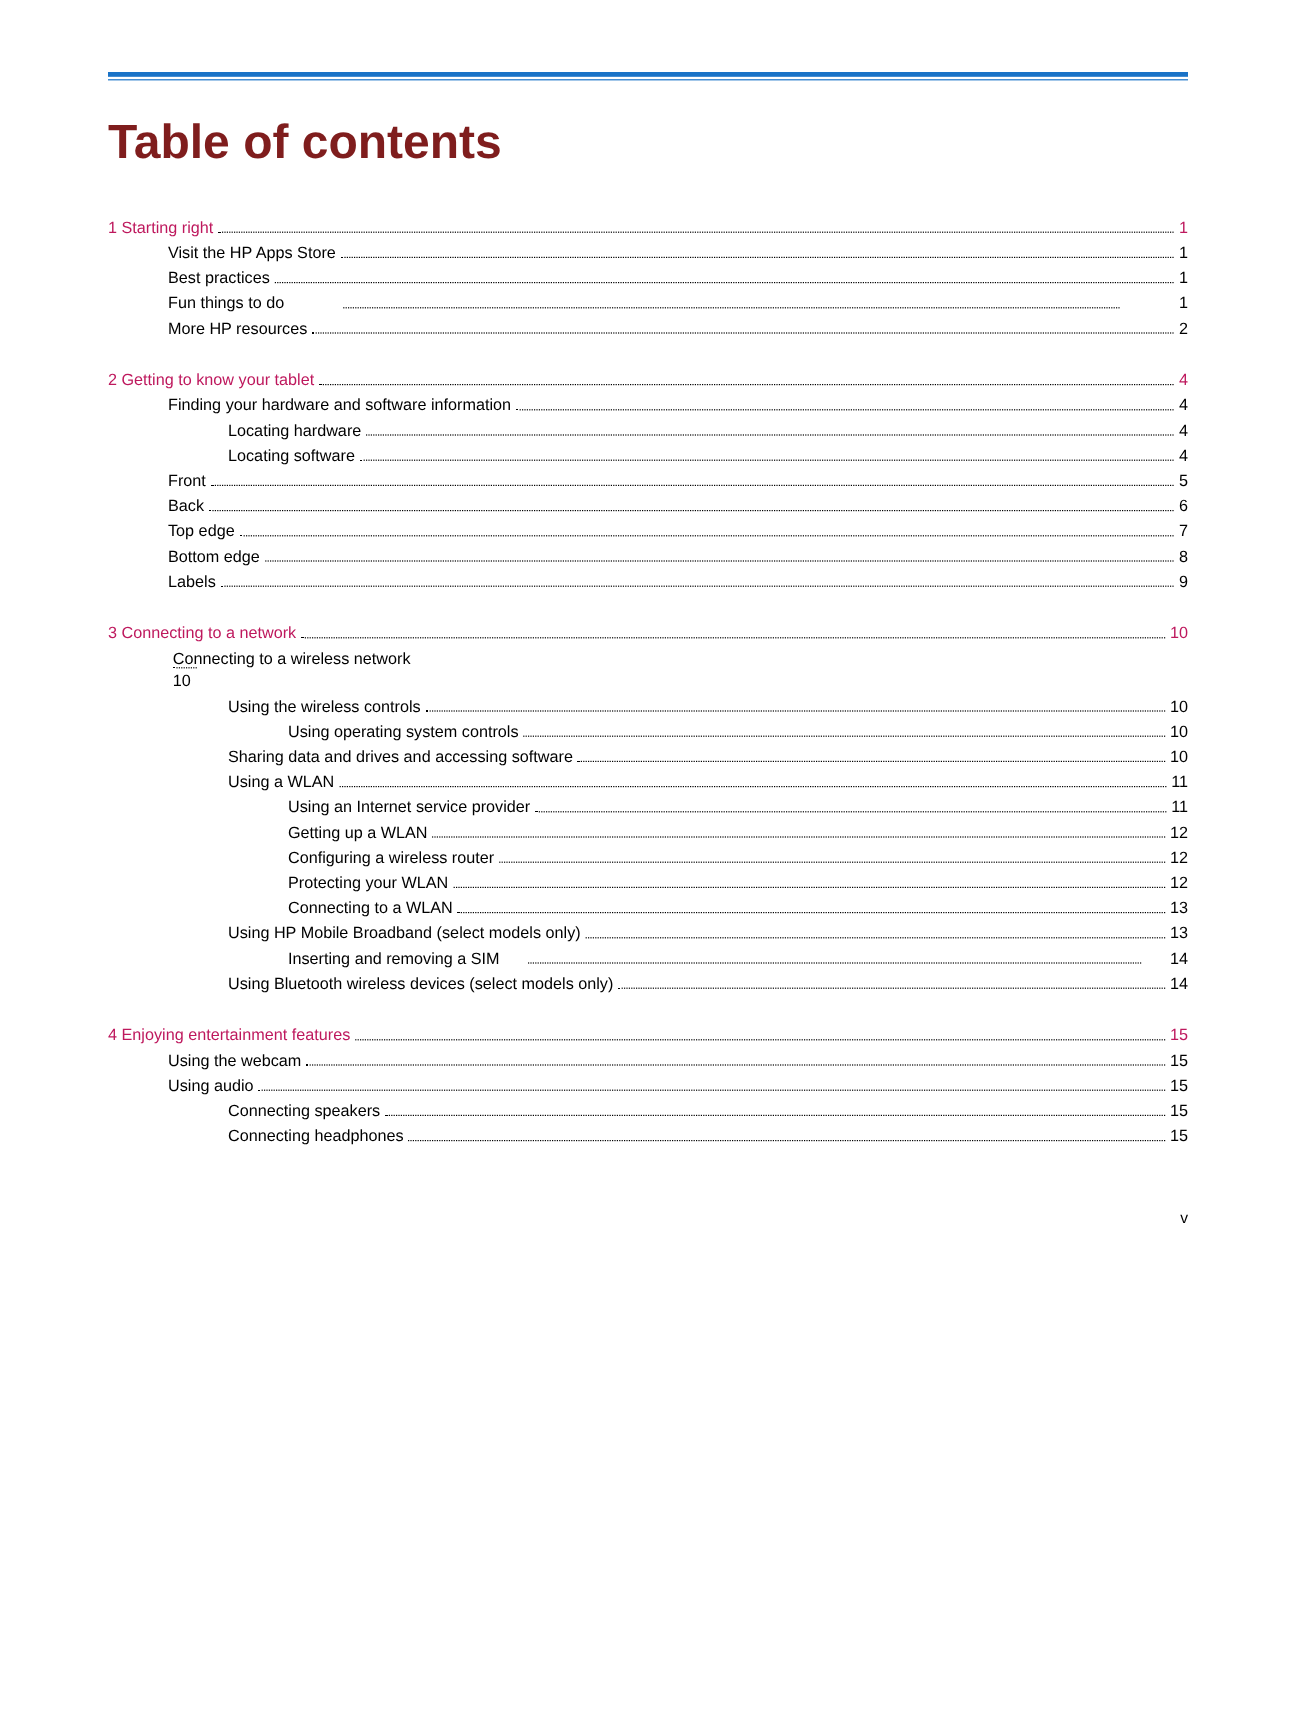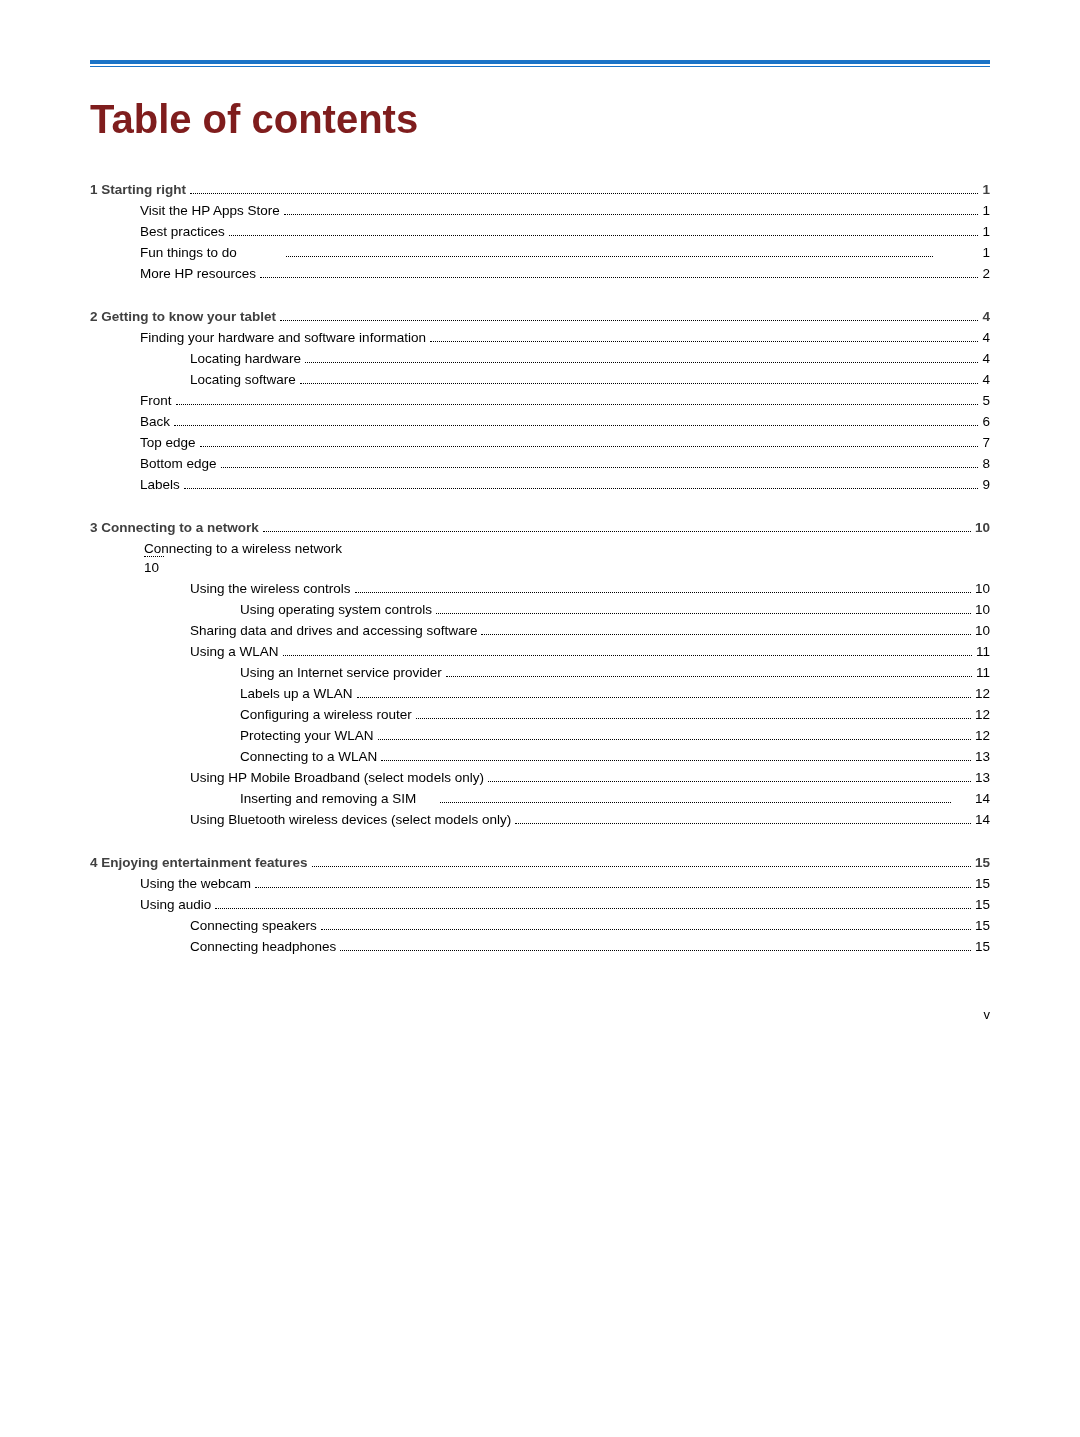--- a/index.html
+++ b/index.html
@@ -62,22 +62,22 @@
       margin-bottom: 3px;
       min-width: 20px;
     }
 
     .toc-entry .page-num {
       flex-shrink: 0;
       white-space: nowrap;
     }
 
     .section-header {
-      color: #404040;
-      font-weight: bold;
+      color: #be185d;
+      font-weight: normal;
       font-size: 13.5px;
     }
 
     .page-footer {
       position: absolute;
       bottom: 40px;
       right: 90px;
       font-size: 13px;
       color: #000;
     }
@@ -197,21 +197,21 @@
           <span class="entry-text">Using a WLAN</span>
           <span class="dots"></span>
           <span class="page-num">11</span>
         </div>
         <div class="toc-entry" style="padding-left: 150px; justify-content: flex-end;">
           <span class="entry-text">Using an Internet service provider</span>
           <span class="dots"></span>
           <span class="page-num">11</span>
         </div>
         <div class="toc-entry" style="padding-left: 150px;">
-          <span class="entry-text">Labels up a WLAN</span>
+          <span class="entry-text">Getting up a WLAN</span>
           <span class="dots"></span>
           <span class="page-num">12</span>
         </div>
         <div class="toc-entry" style="padding-left: 150px;">
           <span class="entry-text">Configuring a wireless router</span>
           <span class="dots"></span>
           <span class="page-num">12</span>
         </div>
         <div class="toc-entry" style="padding-left: 150px;">
           <span class="entry-text">Protecting your WLAN</span>

